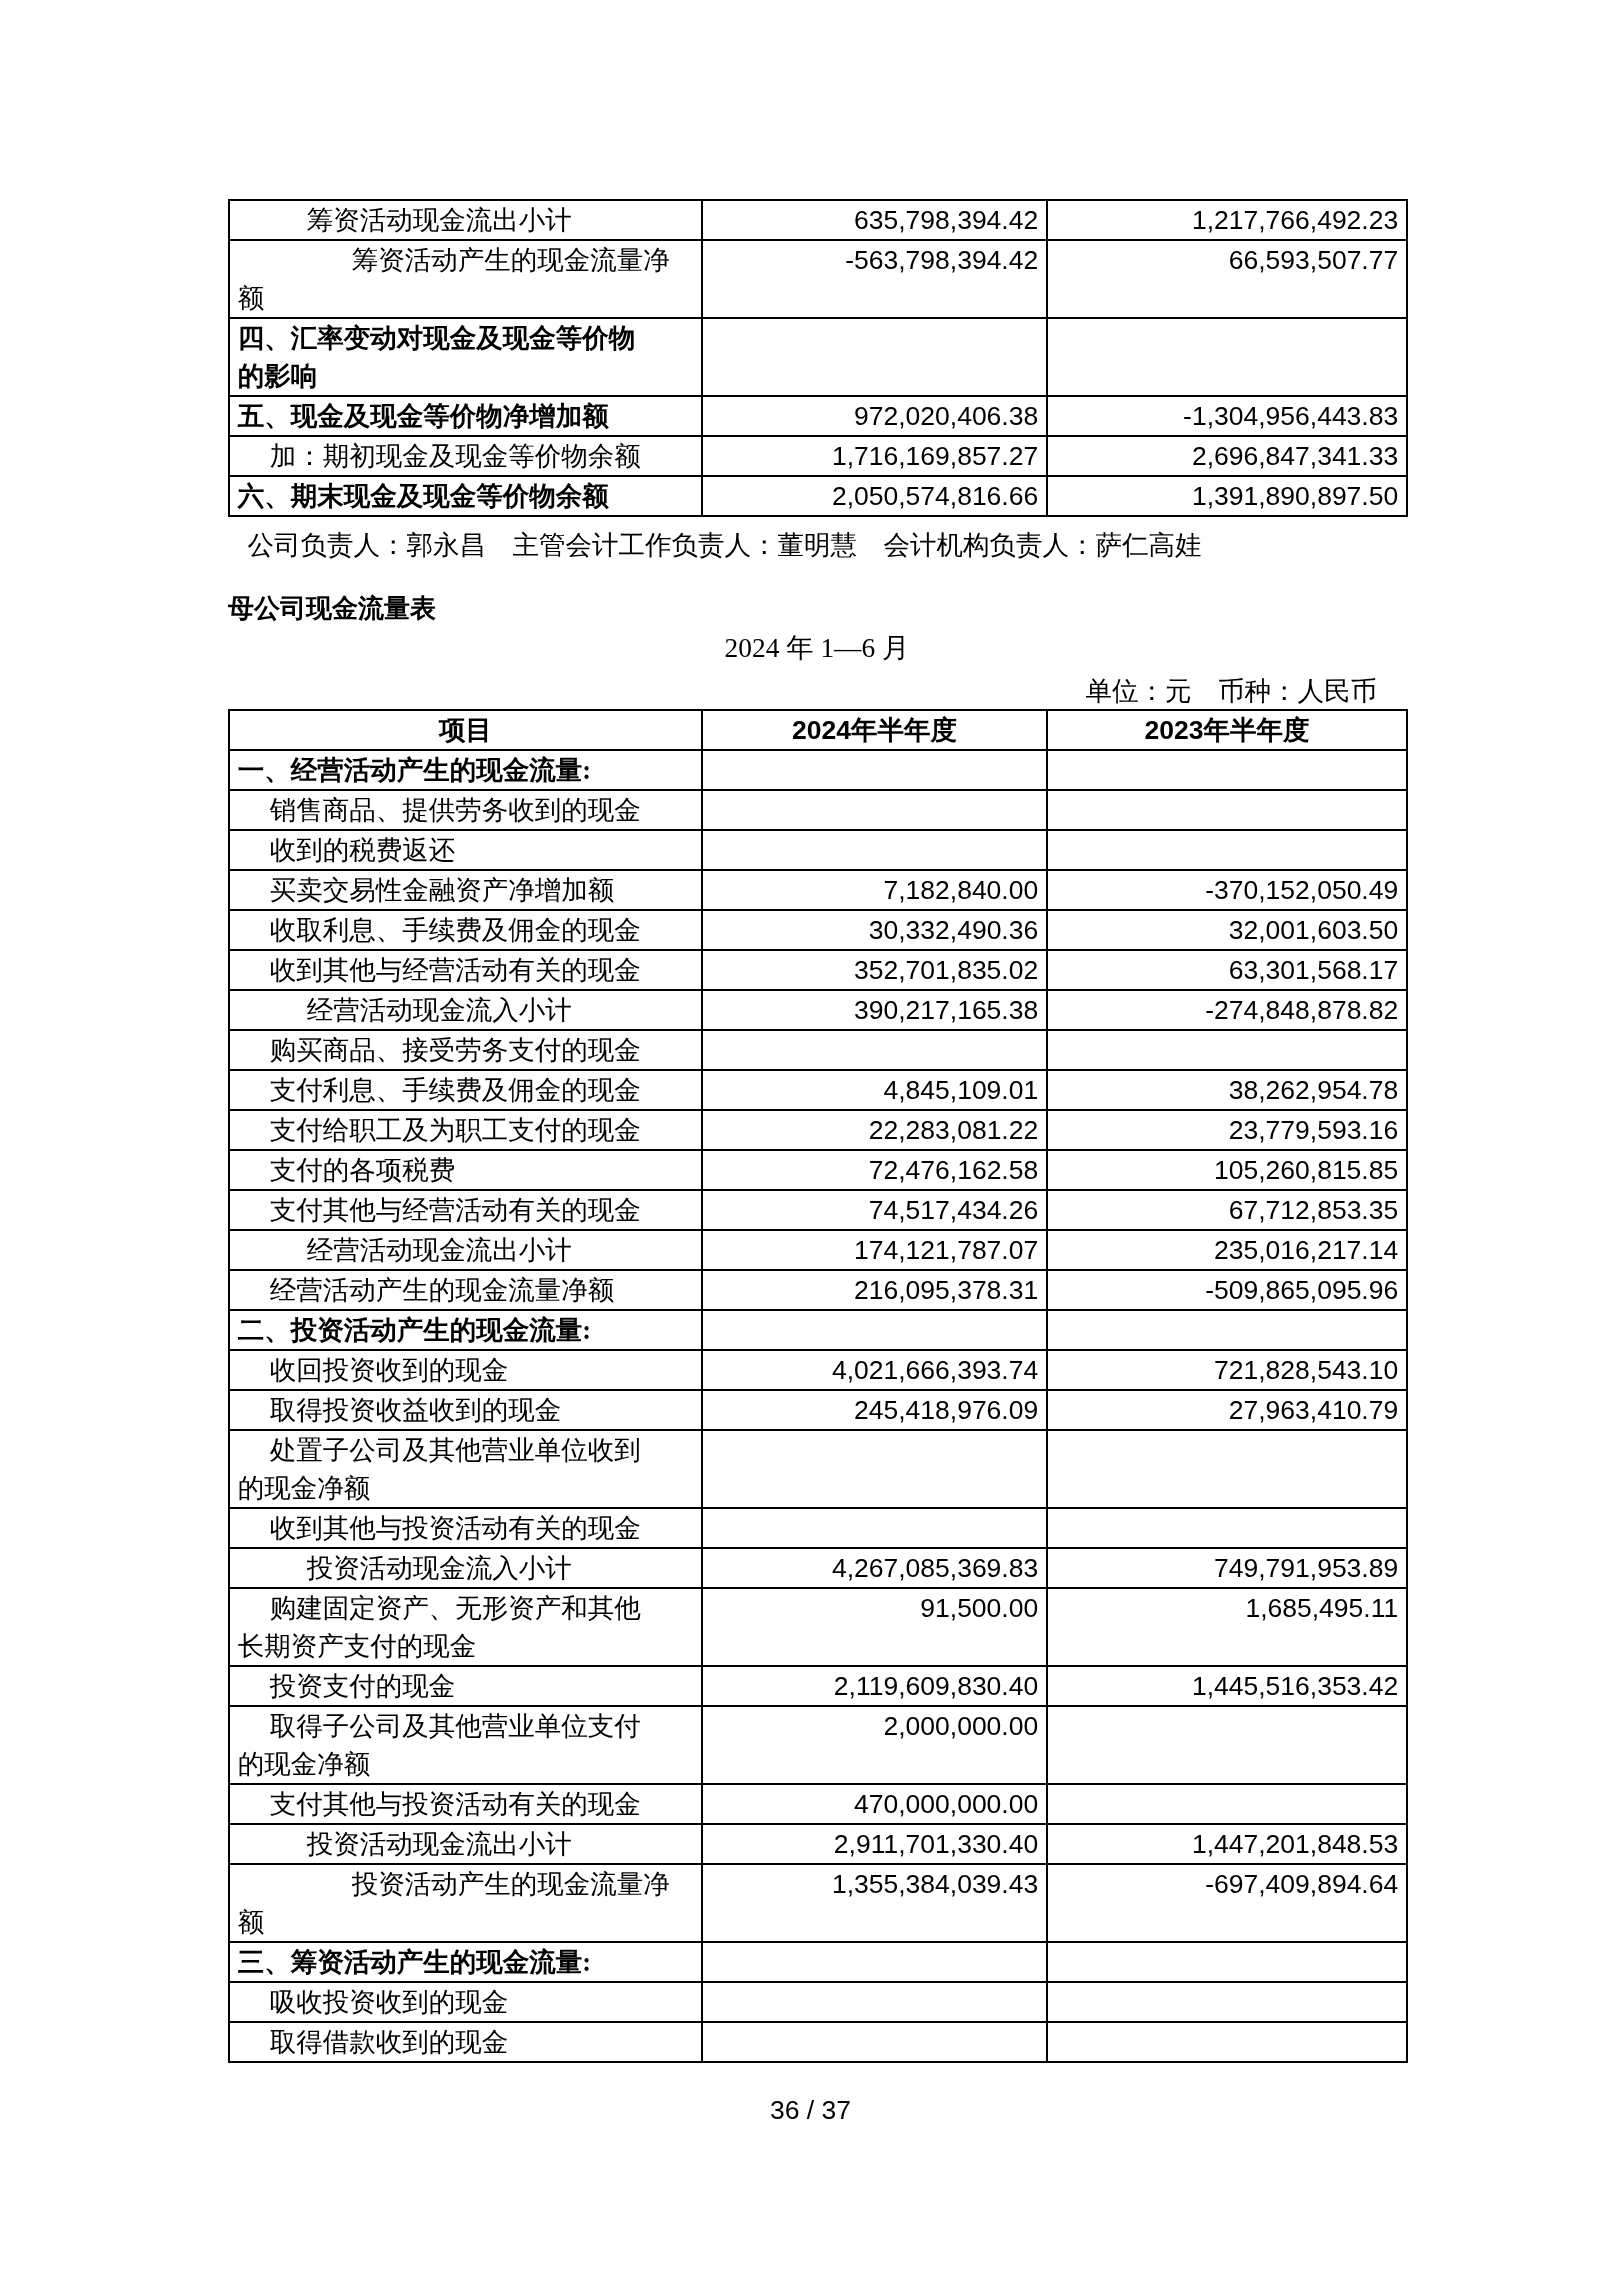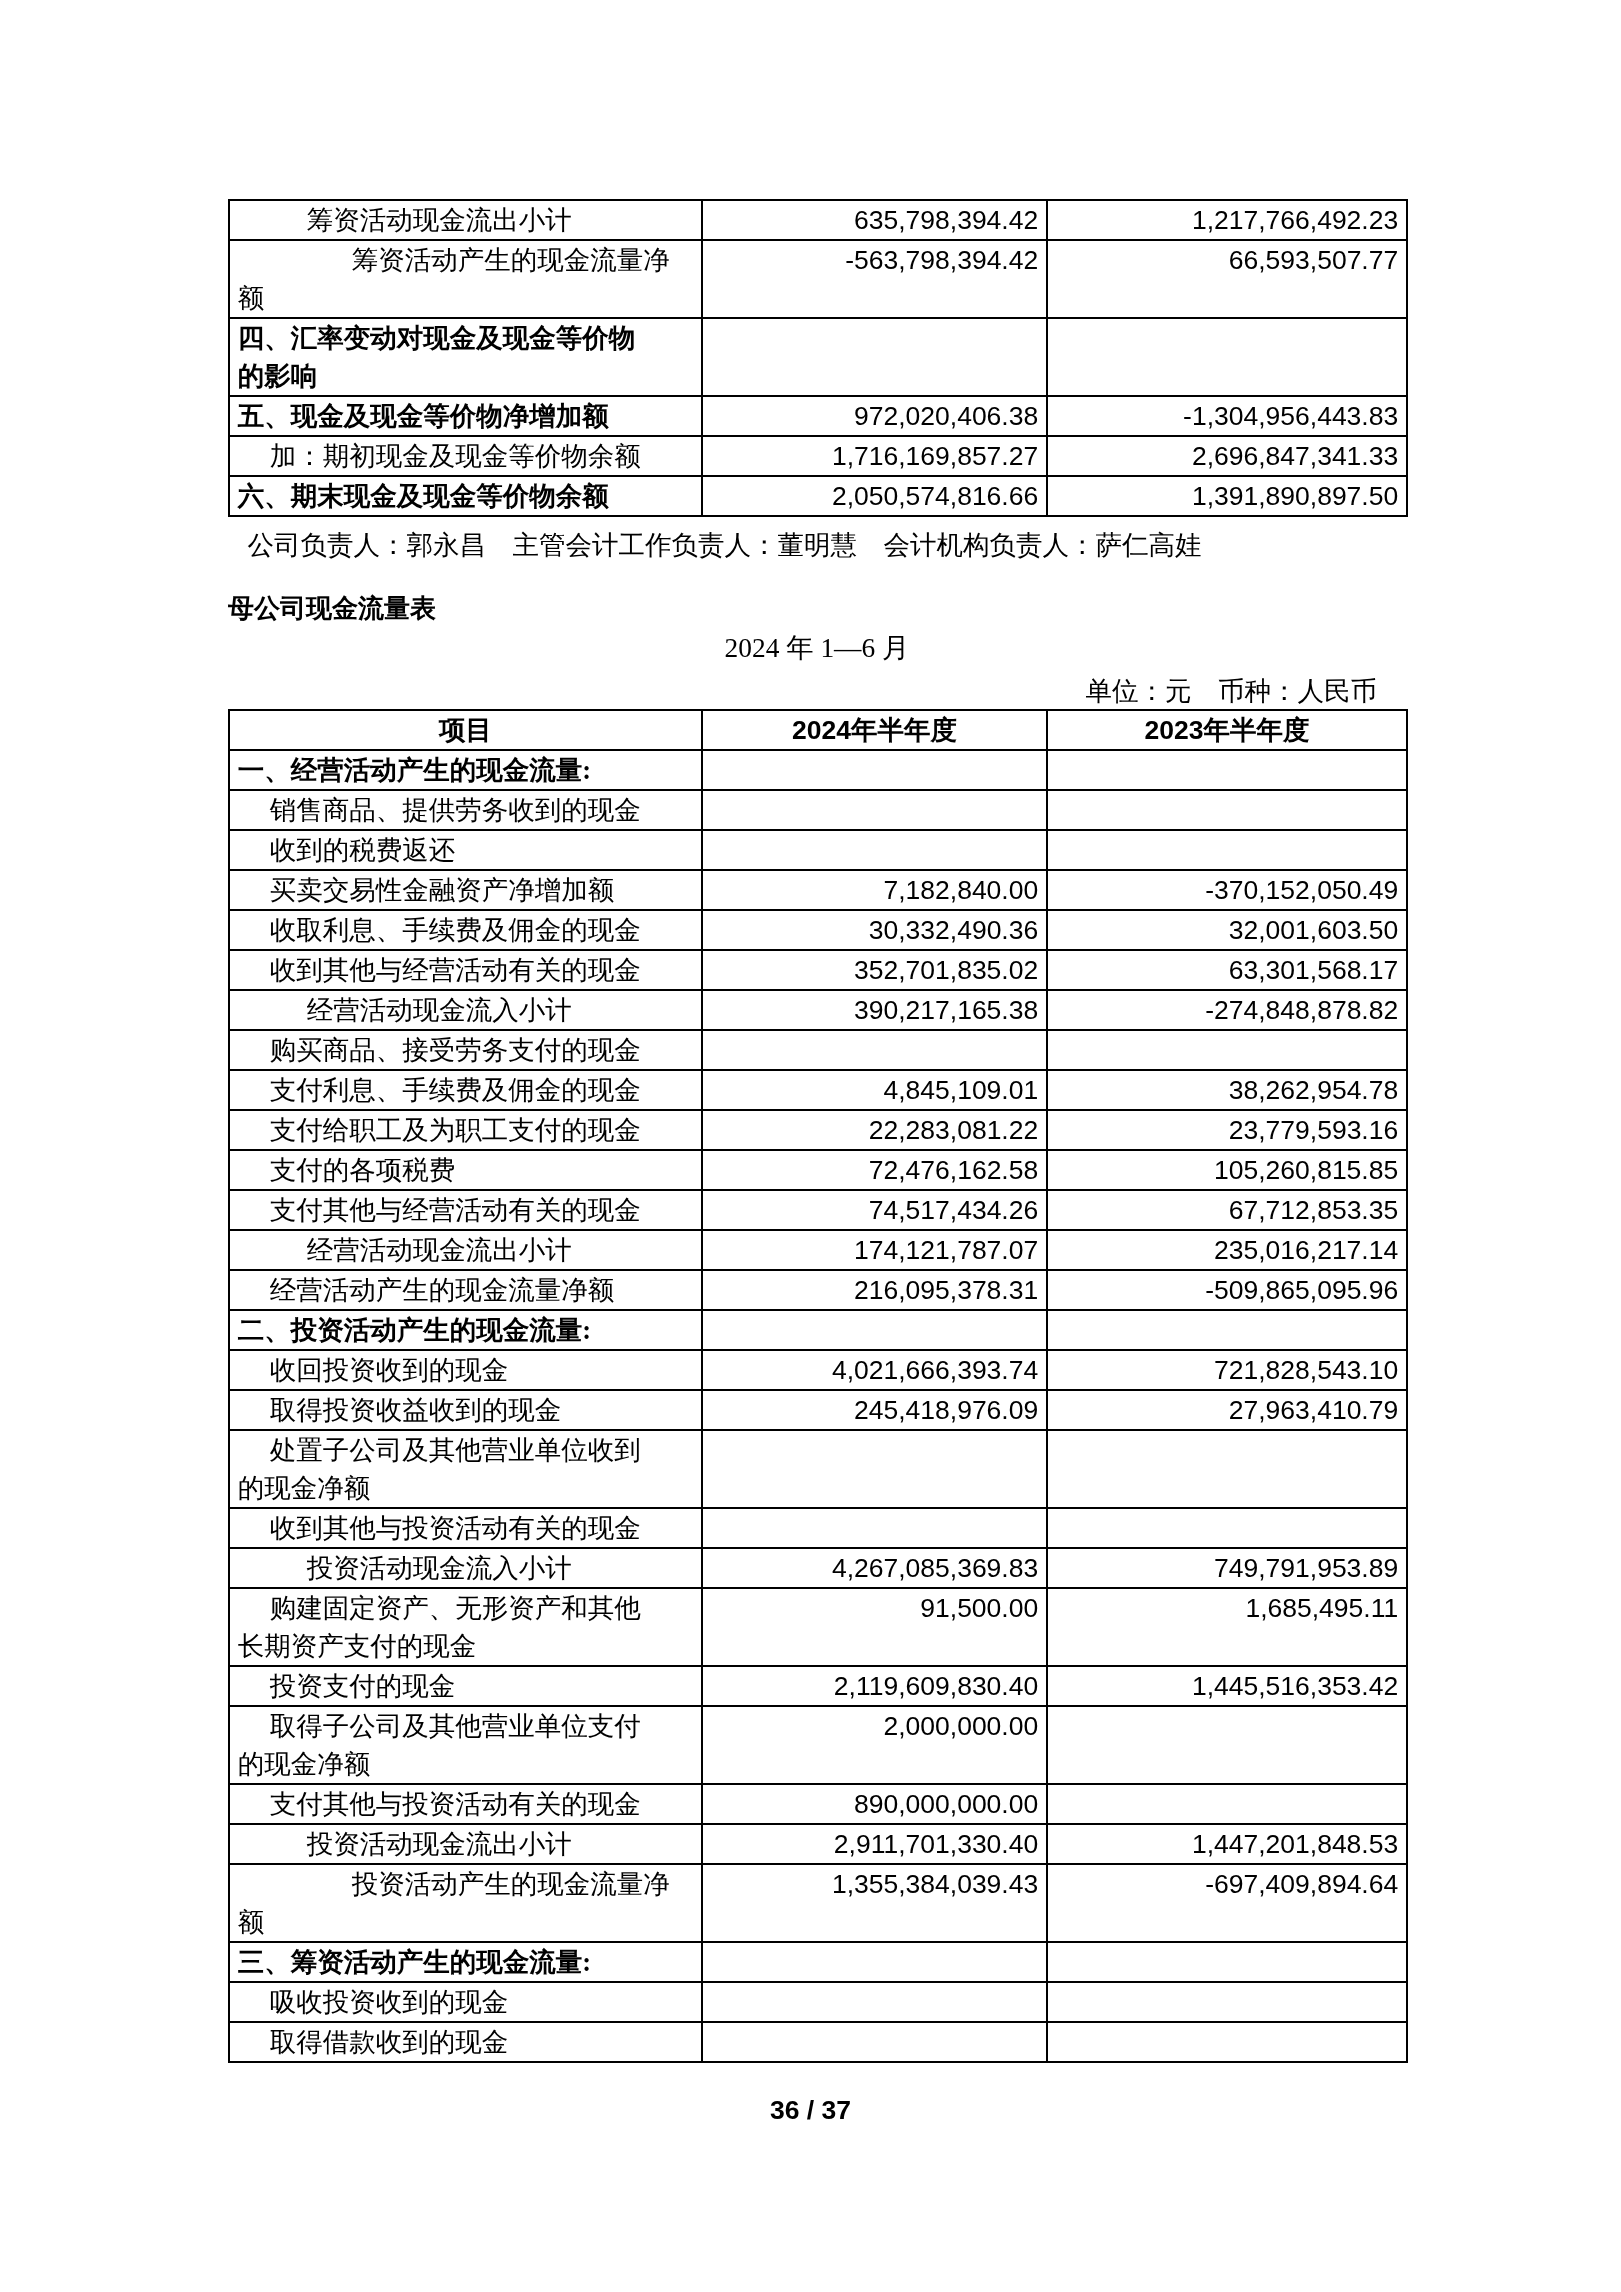--- a/index.html
+++ b/index.html
@@ -51,21 +51,21 @@
   }
   .stmt-period {
     text-align:center; font-size:27.4px; line-height:37px; margin-top:2px;
   }
   .unit-line {
     text-align:right; padding-right:29px;
     font-size:26.5px; line-height:32px; margin-top:8px; margin-bottom:2px;
   }
   .page-number {
     position:absolute; top:2096px; left:0; width:1621px;
-    text-align:center; font-weight:bold;
+    text-align:center; font-weight:normal;
     font-family:"Liberation Sans","DejaVu Sans",sans-serif;
     font-size:26.5px; line-height:29px;
   }
 </style>
 </head>
 <body>
 
 <div class="content">
 
   <table class="fin">
@@ -243,21 +243,21 @@
           <td class="num">1,445,516,353.42</td>
         </tr>
         <tr>
           <td class="label item">取得子公司及其他营业单位支付
 的现金净额</td>
           <td class="num">2,000,000.00</td>
           <td class="num"></td>
         </tr>
         <tr>
           <td class="label item">支付其他与投资活动有关的现金</td>
-          <td class="num">890,000,000.00</td>
+          <td class="num">470,000,000.00</td>
           <td class="num"></td>
         </tr>
         <tr>
           <td class="label subtotal">投资活动现金流出小计</td>
           <td class="num">2,911,701,330.40</td>
           <td class="num">1,447,201,848.53</td>
         </tr>
         <tr>
           <td class="label net">投资活动产生的现金流量净
 额</td>

